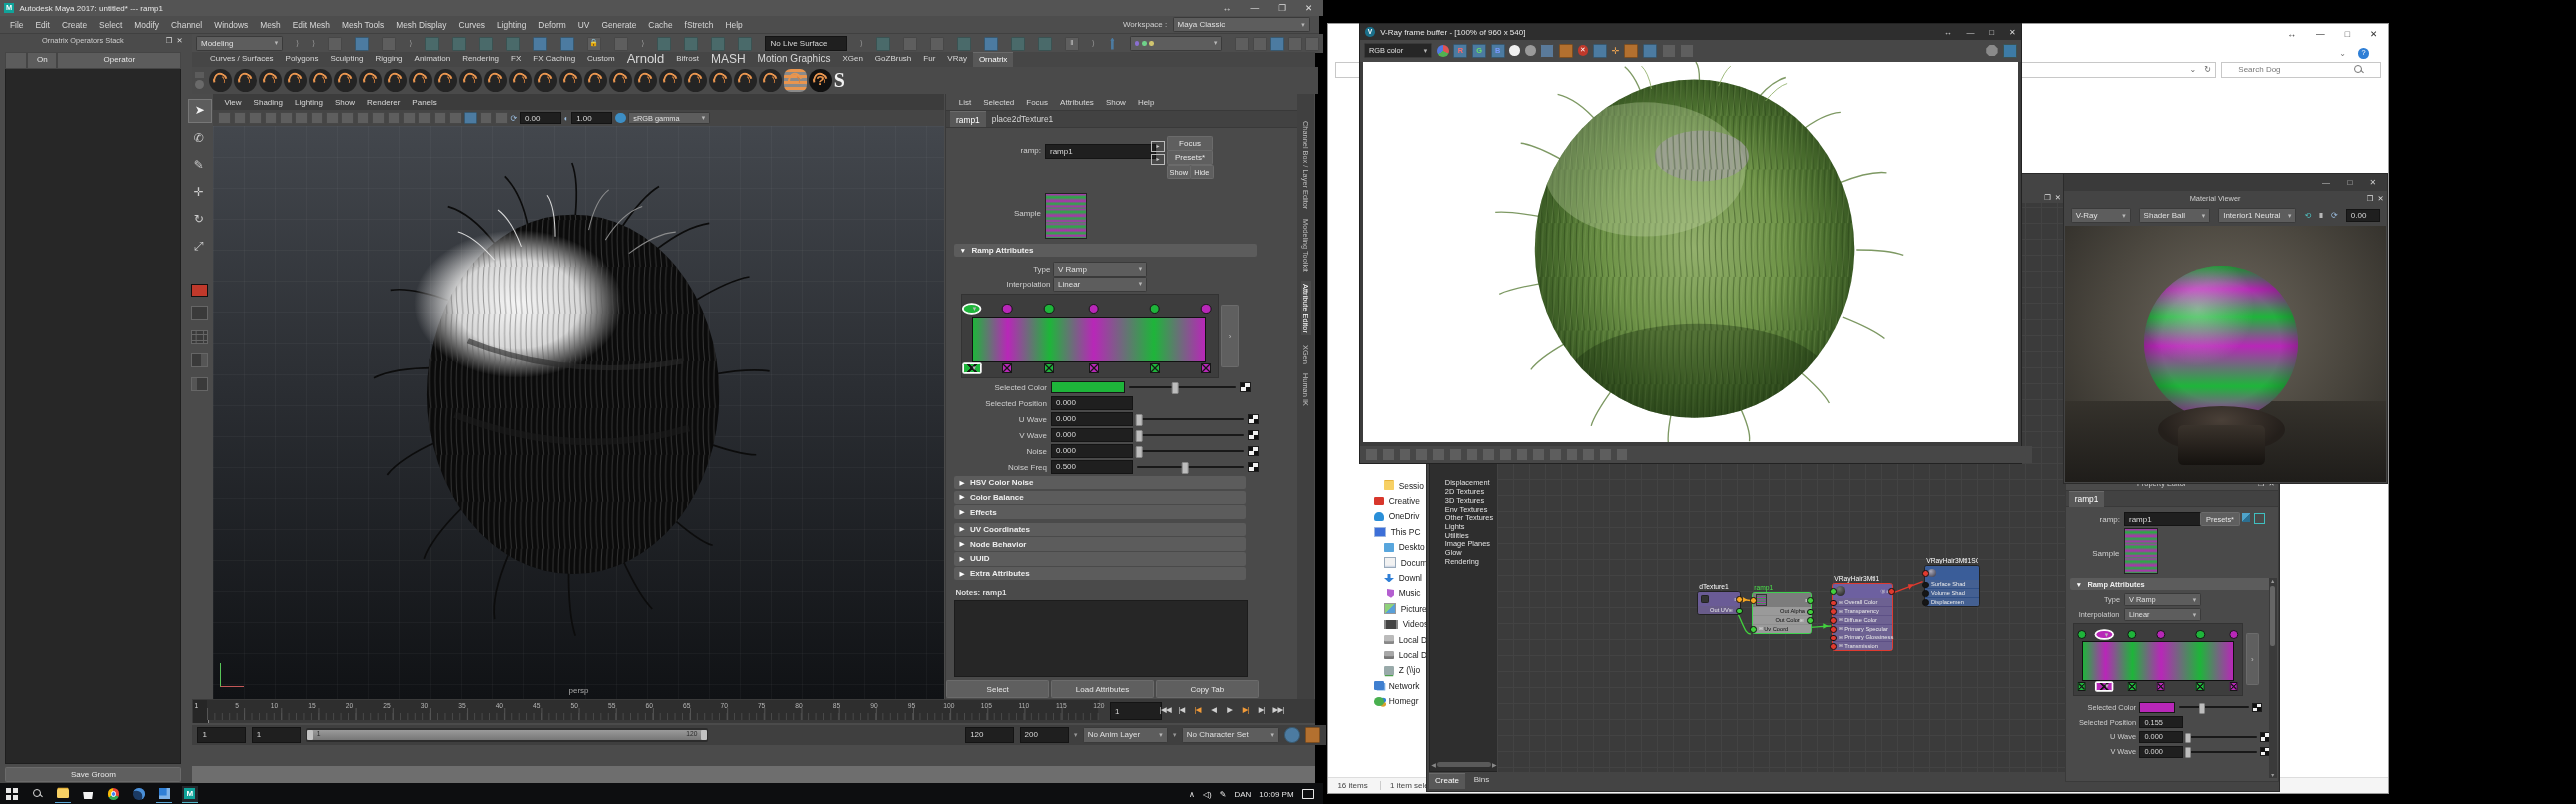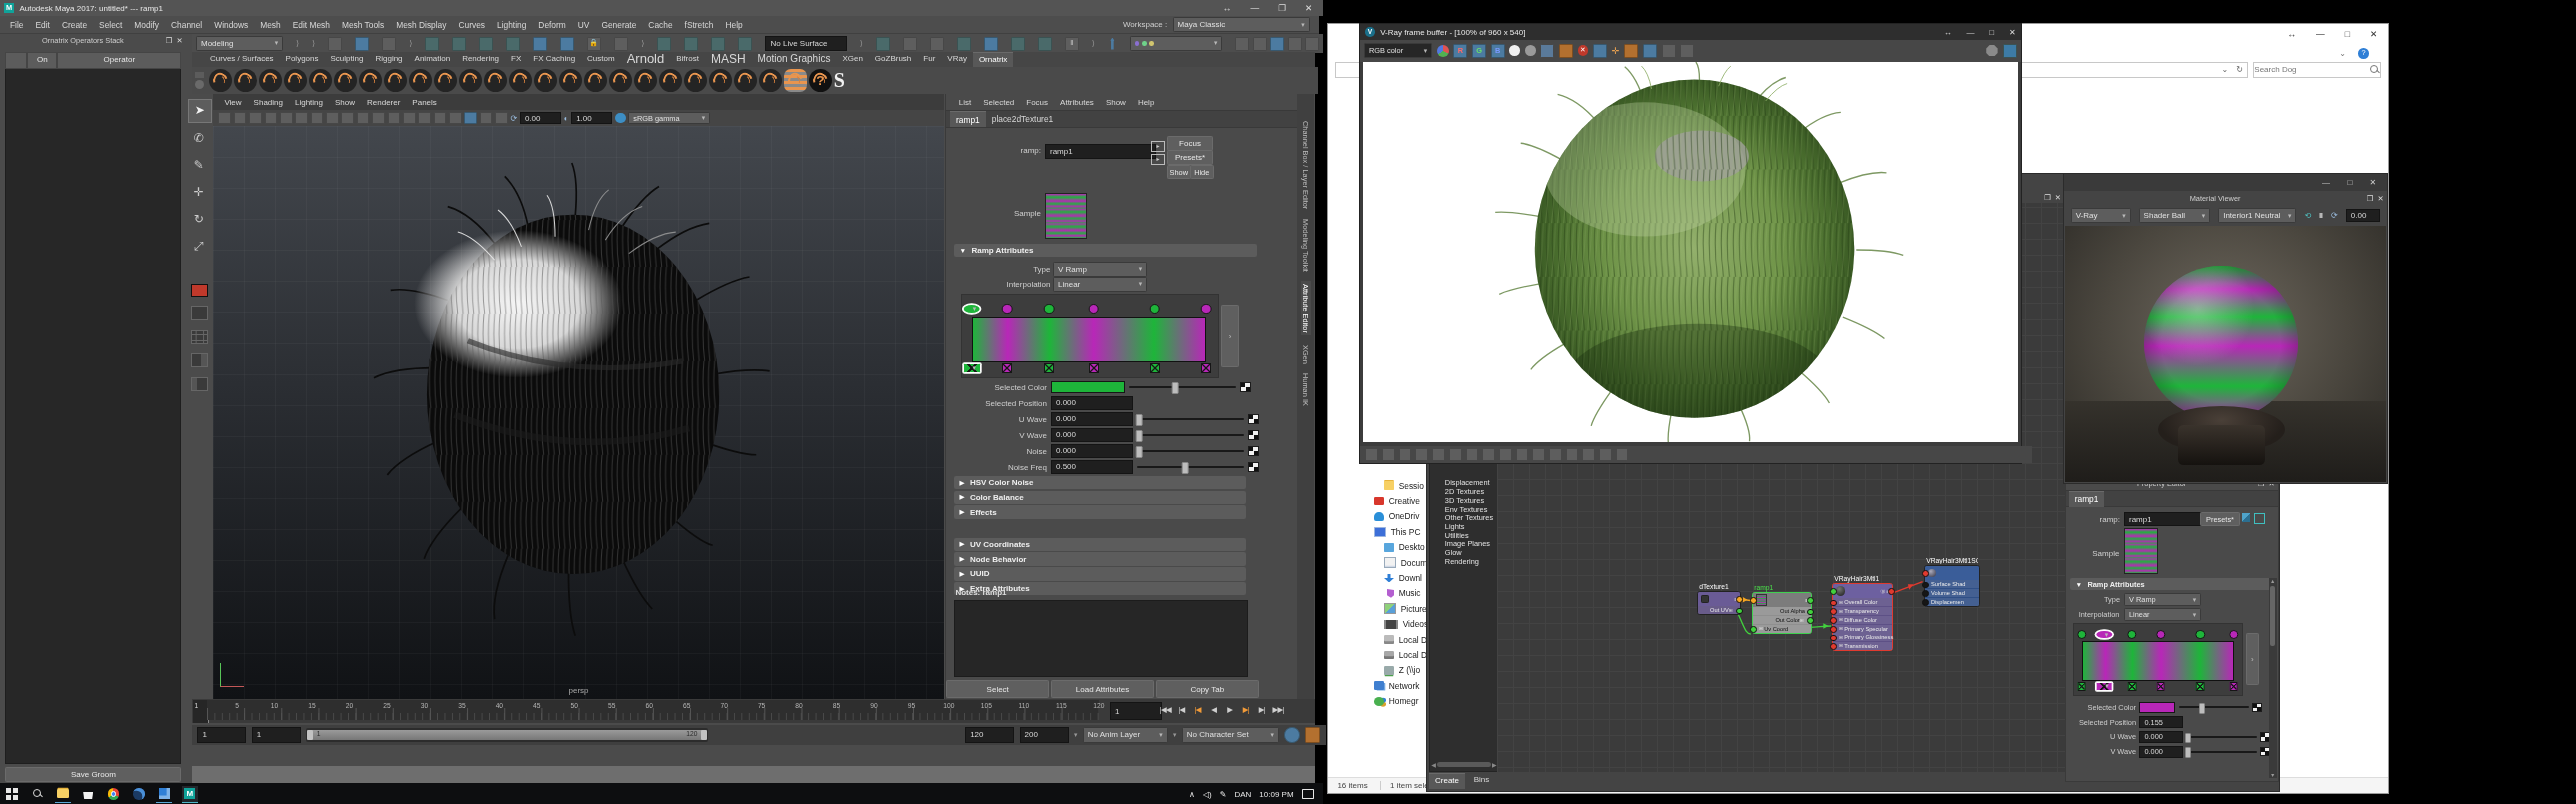--- a/index.html
+++ b/index.html
@@ -530,21 +530,21 @@
       <div class="p" style="left:8px;top:382px;width:292px">
 
       <div class="secbar" style="margin-bottom:1.3px">
             <span class="ar">▶</span>
             <span>HSV Color Noise</span>
           </div>
           <div class="secbar" style="margin-bottom:1.3px">
             <span class="ar">▶</span>
             <span>Color Balance</span>
           </div>
-          <div class="secbar" style="margin-bottom:19px">
+          <div class="secbar" style="margin-bottom:4px">
             <span class="ar">▶</span>
             <span>Effects</span>
           </div>
           <div class="secbar" style="margin-bottom:1.3px">
             <span class="ar">▶</span>
             <span>UV Coordinates</span>
           </div>
           <div class="secbar" style="margin-bottom:1.3px">
             <span class="ar">▶</span>
             <span>Node Behavior</span>
@@ -695,21 +695,21 @@
     </div>
     <div class="p" style="left:0;top:24px;right:0;height:12px;background:#fff;border-bottom:0.7px solid #eee">
       <span style="position:absolute;right:42px;top:1.3px;color:#777">⌄</span>
       <span style="position:absolute;right:19px;top:0;width:10.7px;height:10.7px;border-radius:50%;background:#2f7fd6;color:#fff;font-size:7.4px;text-align:center;line-height:10.7px">?</span>
     </div>
     <div class="p flex" style="left:0;top:36px;right:0;height:20px;background:#fff;gap:5.4px;padding:0 6.7px">
       <span class="flex" style="flex:1;height:14.8px;border:0.7px solid #c8c8c8;padding:0 4px;color:#555;justify-content:flex-end;gap:8px">
         <span style="color:#666">⌄</span>
         <span style="color:#666">↻</span>
       </span>
-      <span class="flex" style="width:126px;height:14.8px;border:0.7px solid #c8c8c8;padding:0 0;">
+      <span class="flex" style="width:126px;height:14.8px;border:0.7px solid #c8c8c8;padding:0 16px;">
         <span style="color:#777;font-size:8px;flex:1">Search Dog</span>
         <span class="mag" style="color:#777"></span>
       </span>
     </div>
 
     <div class="p" style="left:0;top:54px;width:161px;bottom:14.8px;background:#fff;overflow:hidden">
       <div style="margin-top:400px">
 
           <div class="nav-row i1">
             <span class="nico folder"></span>

